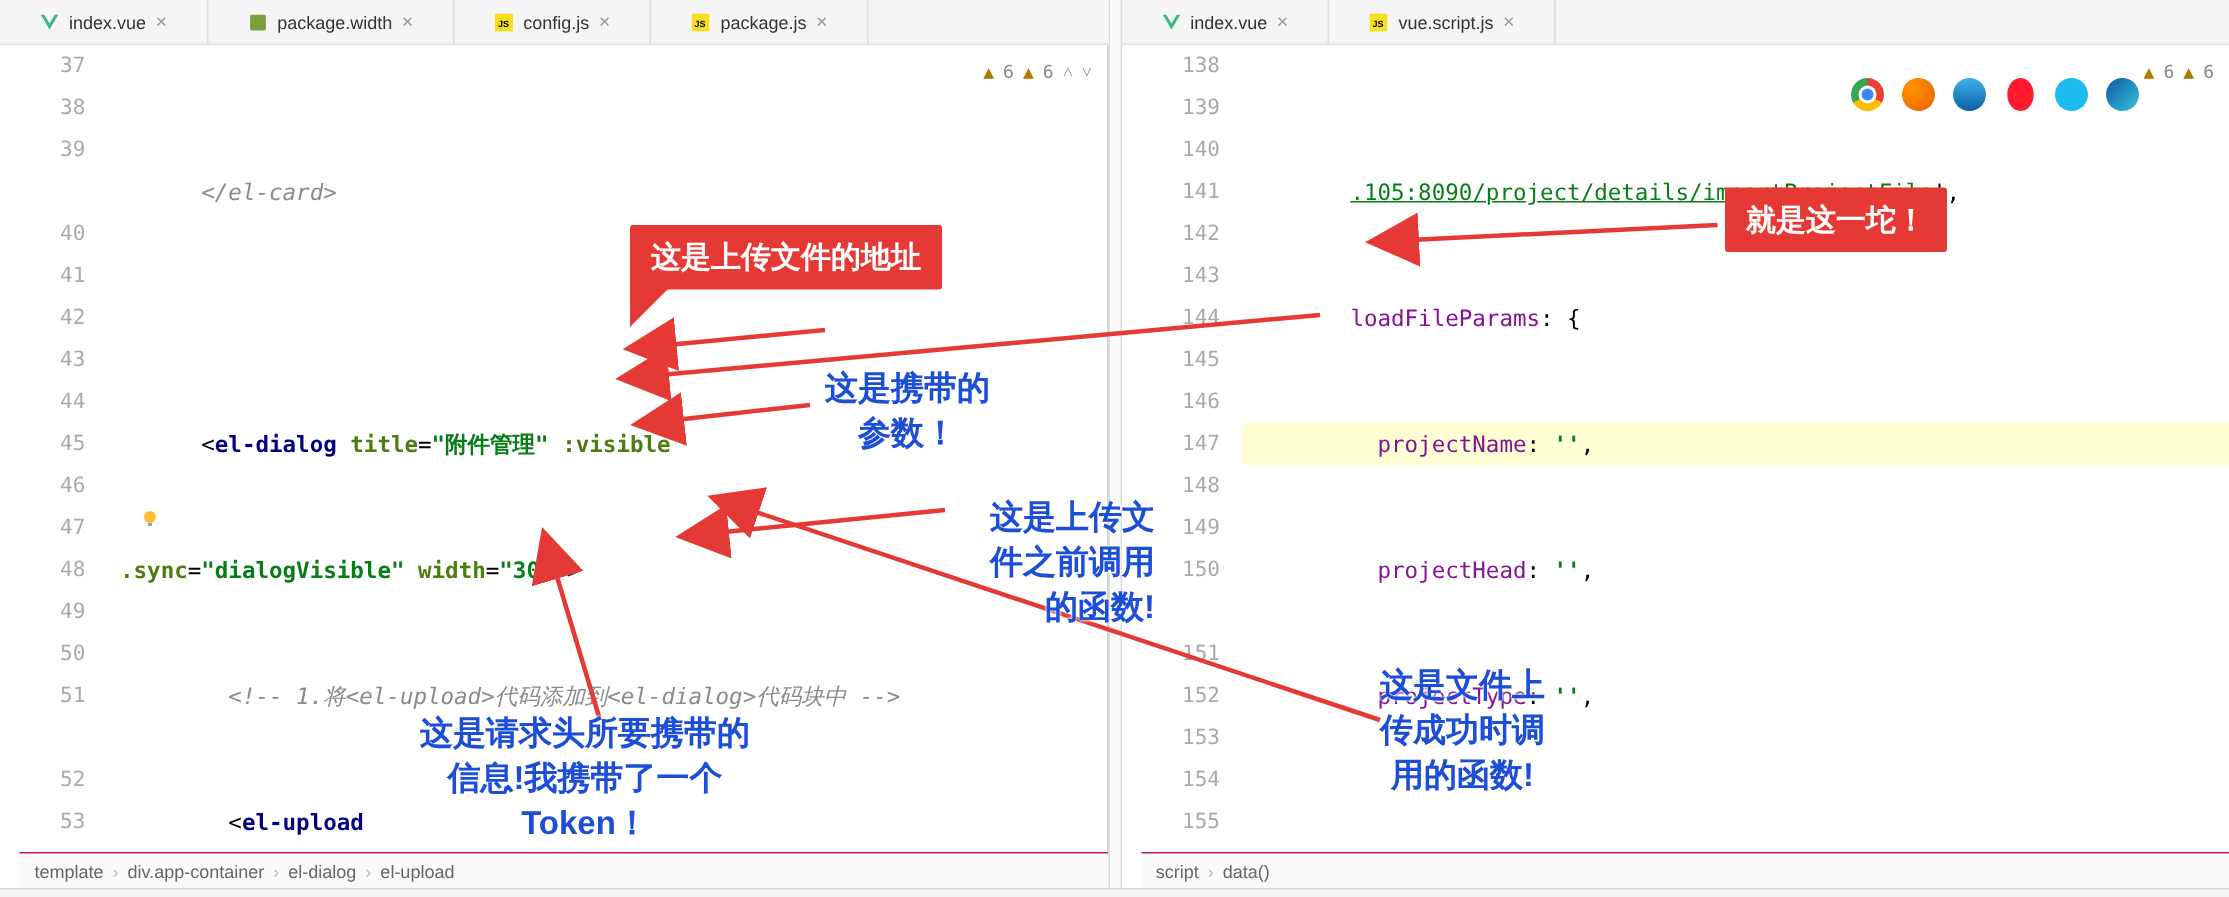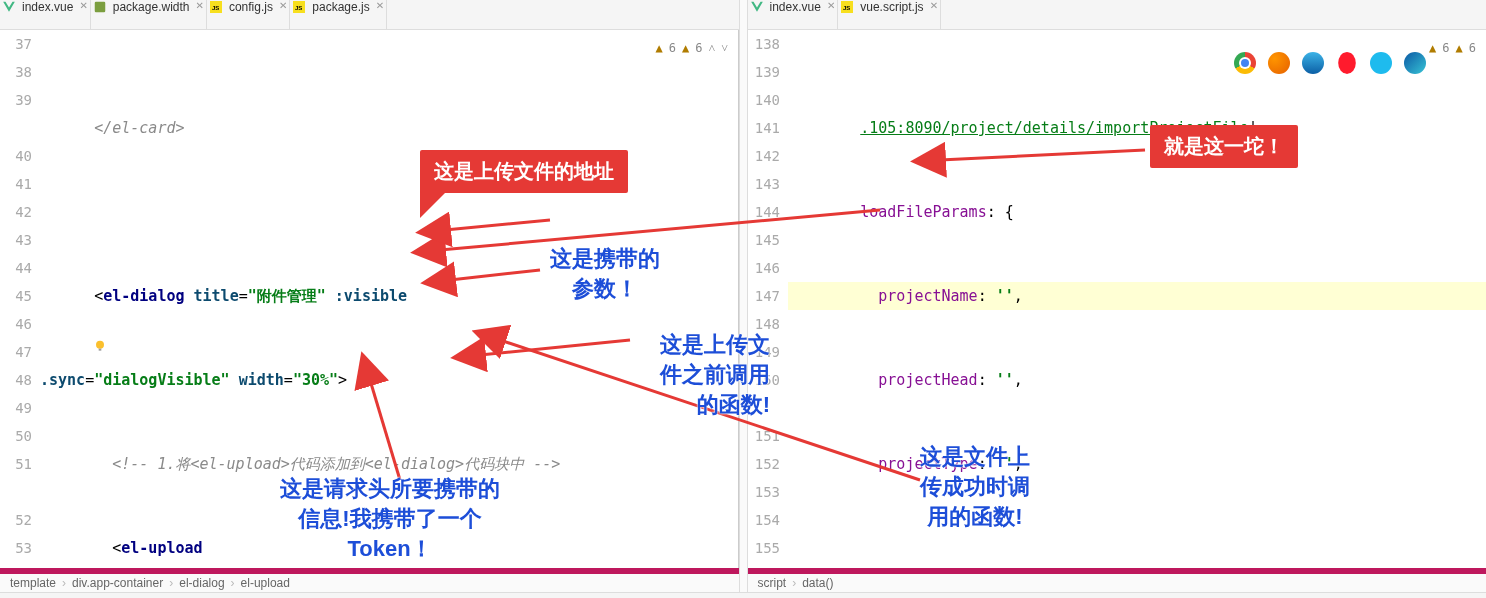--- a/index.html
+++ b/index.html
@@ -1,54 +1,54 @@
 <!DOCTYPE html>
 <html><head>
 <meta charset="utf-8">
 <style>
 * { margin: 0; padding: 0; box-sizing: border-box; }
 body { font-family: Monaco, Consolas, monospace; font-size: 15px; background: #fff; color: #000; width: 1486px; height: 598px; overflow: hidden; position: relative; }
 
 .tabs { display: flex; height: 30px; background: #f5f5f5; border-bottom: 1px solid #ddd; }
-.tab { display: flex; padding: 0 2px; gap: 6px; border-right: 1px solid #ddd; font-size: 12px; font-family: Arial, sans-serif; color: #333; cursor: pointer; }
+.tab { display: flex; align-items: center; padding: 0 26px; gap: 6px; border-right: 1px solid #ddd; font-size: 12px; font-family: Arial, sans-serif; color: #333; cursor: pointer; }
 .tab .icon { width: 14px; height: 14px; display: inline-flex; align-items: center; justify-content: center; }
 .tab .close { color: #999; font-size: 10px; }
 
 .panes { display: flex; height: calc(100% - 60px); }
 .pane { flex: 1; display: flex; position: relative; overflow: hidden; }
 .pane.left { border-right: 1px solid #ccc; }
 
-.gutter { width: 40px; text-align: right; padding-right: 8px; color: #aaa; font-size: 14px; line-height: 28px; user-select: none; background: #fff; }
+.gutter { width: 40px; padding-right: 8px; color: #aaa; font-size: 14px; line-height: 28px; user-select: none; background: #fff; margin-left: 40px; }
 .gutter .ln { height: 28px; }
 
 .code { flex: 1; font-family: Monaco, Consolas, monospace; line-height: 28px; white-space: pre; overflow: hidden; position: relative; }
 .code .cl { height: 28px; }
 .code .hl { background: #ffffd4; }
 
 .c-comment { color: #8a8a8a; font-style: italic; }
 .c-tag { color: #000080; font-weight: bold; }
-.c-attr { color: #0c4a6e; font-weight: bold; }
+.c-attr { color: #4d7c0f; font-weight: bold; }
 .c-str { color: #067d17; font-weight: bold; }
 .c-url { color: #067d17; text-decoration: underline; }
 .c-ident { color: #871094; }
 
 .inspections { position: absolute; top: 4px; right: 10px; font-size: 12px; color: #888; display: flex; gap: 6px; align-items: center; }
 .insp-warn { color: #b07c00; }
 
 .browser-icons { position: absolute; top: 52px; right: 60px; display: flex; gap: 12px; }
 .bi { width: 22px; height: 22px; border-radius: 50%; }
 
 .bulb { position: absolute; left: 92px; top: 308px; width: 16px; height: 16px; }
 
 .annotation { position: absolute; font-family: "Microsoft YaHei", sans-serif; font-weight: bold; font-size: 22px; color: #1d4ed8; text-shadow: 0 0 2px #fff, 0 0 2px #fff; pointer-events: none; z-index: 5; }
 .callout { position: absolute; background: #e53935; color: #fff; font-family: "Microsoft YaHei", sans-serif; font-weight: bold; padding: 8px 14px; border-radius: 2px; z-index: 5; }
 
 .arrow-svg { position: absolute; pointer-events: none; z-index: 4; }
 
-.breadcrumb { height: 24px; display: flex; align-items: center; font-size: 12px; font-family: Arial, sans-serif; color: #666; padding: 0 10px; background: #fafafa; border-top: 6px solid #be185d; }
+.breadcrumb { height: 24px; display: flex; align-items: center; font-size: 12px; font-family: Arial, sans-serif; color: #666; padding: 0 10px; background: #fafafa; border-top: 1px solid #be185d; margin-left: 13px; }
 .bc-sep { margin: 0 6px; color: #bbb; }
 
 .bottom-bar { height: 24px; display: flex; align-items: center; font-size: 12px; font-family: Arial, sans-serif; color: #666; padding: 0 8px; background: #f5f5f5; border-top: 1px solid #ddd; gap: 16px; }
 .bb-right { margin-left: auto; }
 
 .divider-v { width: 9px; background: #fafafa; border-left: 1px solid #ddd; border-right: 1px solid #ddd; }
 </style>
 </head>
 <body>
 

